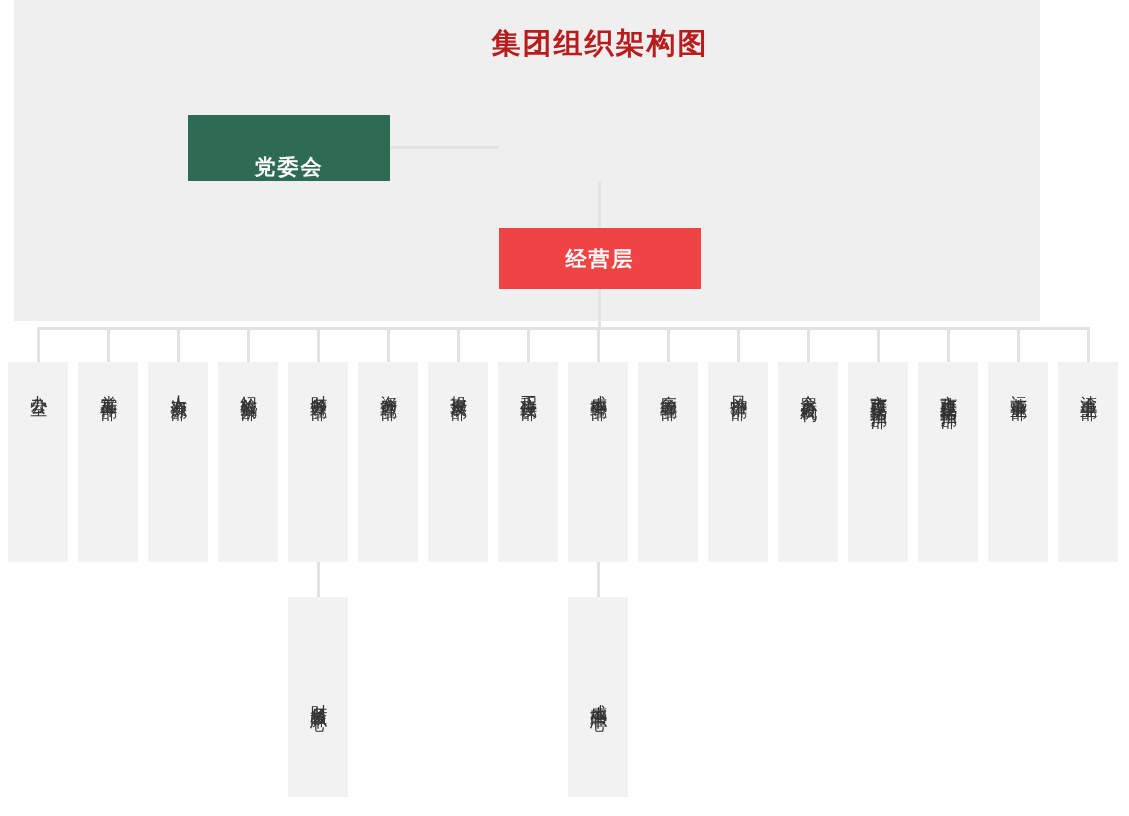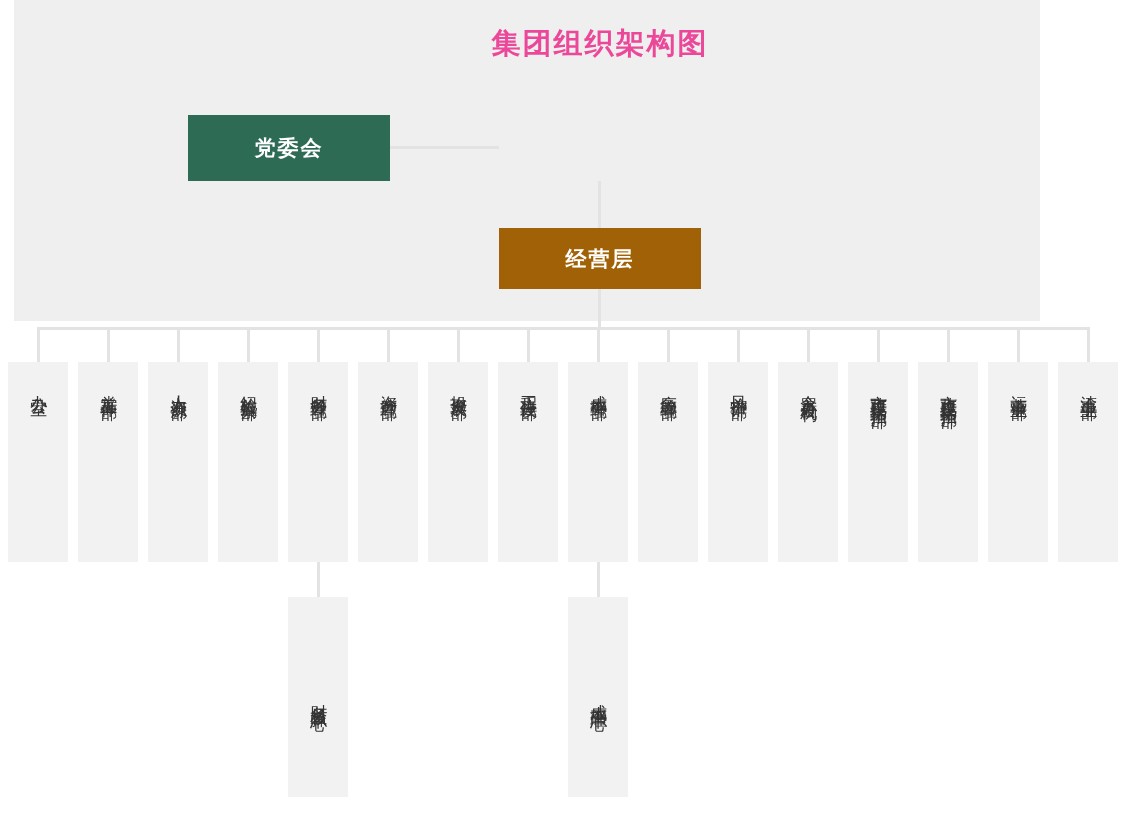--- a/index.html
+++ b/index.html
@@ -19,34 +19,34 @@
     background: #efefef;
   }
 
   .title {
     position: absolute;
     top: 24px; left: 600px;
     transform: translateX(-50%);
     white-space: nowrap;
     font-size: 29px;
     font-weight: bold;
-    color: #ec4899;
+    color: #b91c1c;
     letter-spacing: 2px;
   }
 
   .gov-box {
     position: absolute;
     display: flex; align-items: center; justify-content: center;
     color: #ffffff;
     font-size: 21px;
     font-weight: bold;
     letter-spacing: 2px;
   }
-  .gov-green { background: #2e6b55; }
-  .gov-orange { background: #a16207; }
+  .gov-green { background: #2e6b55; align-items: flex-end; }
+  .gov-orange { background: #ef4444; }
 
   .line { position: absolute; background: #e3e3e3; }
 
   .dept {
     position: absolute;
     top: 362px;
     width: 60px; height: 200px;
     background: #f2f2f2;
     display: flex; justify-content: center; align-items: flex-start;
   }

